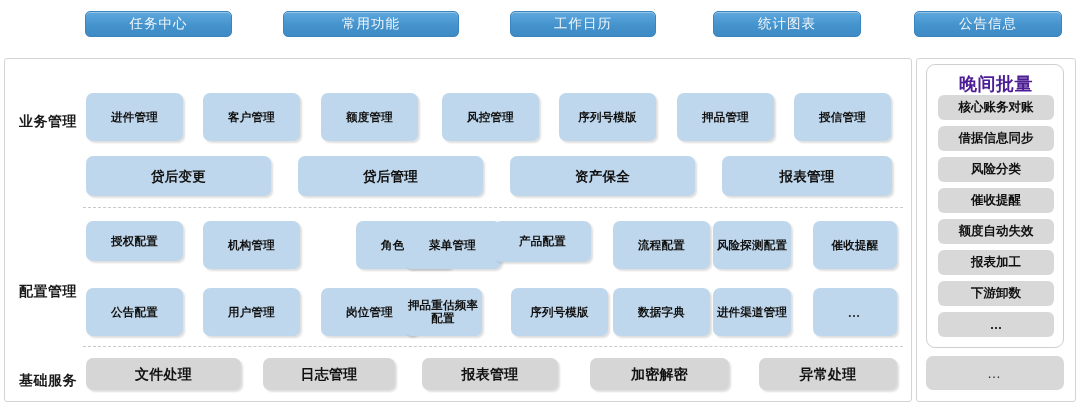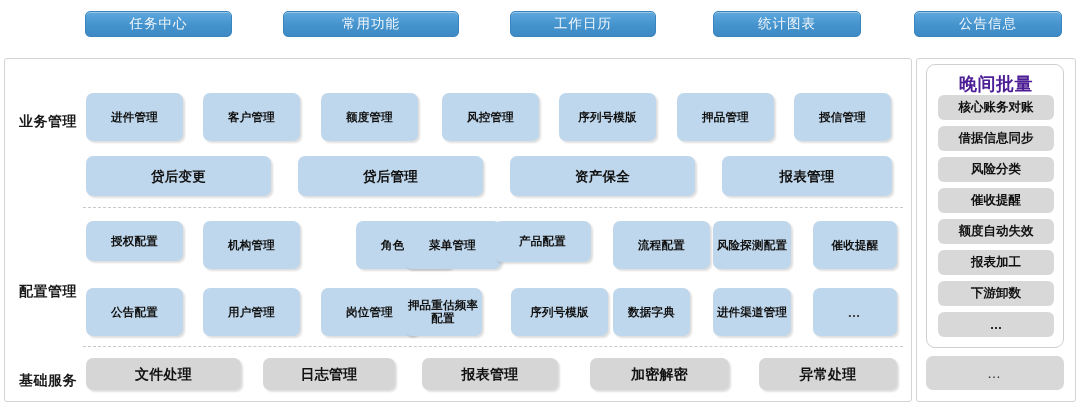--- a/index.html
+++ b/index.html
@@ -126,21 +126,21 @@
         <div class="tile blue" style="left: 399px; top: 162px; width: 97px; height: 48px;">菜单管理</div>
         <div class="tile blue" style="left: 489px; top: 162px; width: 97px; height: 41px;">产品配置</div>
         <div class="tile blue" style="left: 608px; top: 162px; width: 97px; height: 48px;">流程配置</div>
         <div class="tile blue" style="left: 708px; top: 162px; width: 78px; height: 48px;">风险探测配置</div>
         <div class="tile blue" style="left: 808px; top: 162px; width: 84px; height: 48px;">催收提醒</div>
         <div class="tile blue" style="left: 81px; top: 229px; width: 97px; height: 48px;">公告配置</div>
         <div class="tile blue" style="left: 198px; top: 229px; width: 97px; height: 48px;">用户管理</div>
         <div class="tile blue" style="left: 316px; top: 229px; width: 97px; height: 48px;">岗位管理</div>
         <div class="tile blue" style="left: 399px; top: 229px; width: 78px; height: 48px;">押品重估频率配置</div>
         <div class="tile blue" style="left: 506px; top: 229px; width: 97px; height: 48px;">序列号模版</div>
-        <div class="tile blue" style="left: 608px; top: 229px; width: 77px; height: 48px;">数据字典</div>
+        <div class="tile blue" style="left: 608px; top: 229px; width: 97px; height: 48px;">数据字典</div>
         <div class="tile blue" style="left: 708px; top: 229px; width: 78px; height: 48px;">进件渠道管理</div>
         <div class="tile blue dots" style="left: 808px; top: 229px; width: 84px; height: 48px;">…</div>
         <div class="divider" style="top: 287px;"></div>
         <div class="rowlabel" style="top: 313px;">基础服务</div>
         <div class="tile grey svc" style="left: 81px; top: 299px; width: 155px; height: 32px;">文件处理</div>
         <div class="tile grey svc" style="left: 258px; top: 299px; width: 132px; height: 32px;">日志管理</div>
         <div class="tile grey svc" style="left: 417px; top: 299px; width: 136px; height: 32px;">报表管理</div>
         <div class="tile grey svc" style="left: 585px; top: 299px; width: 139px; height: 32px;">加密解密</div>
         <div class="tile grey svc" style="left: 754px; top: 299px; width: 138px; height: 32px;">异常处理</div>
       </div>

